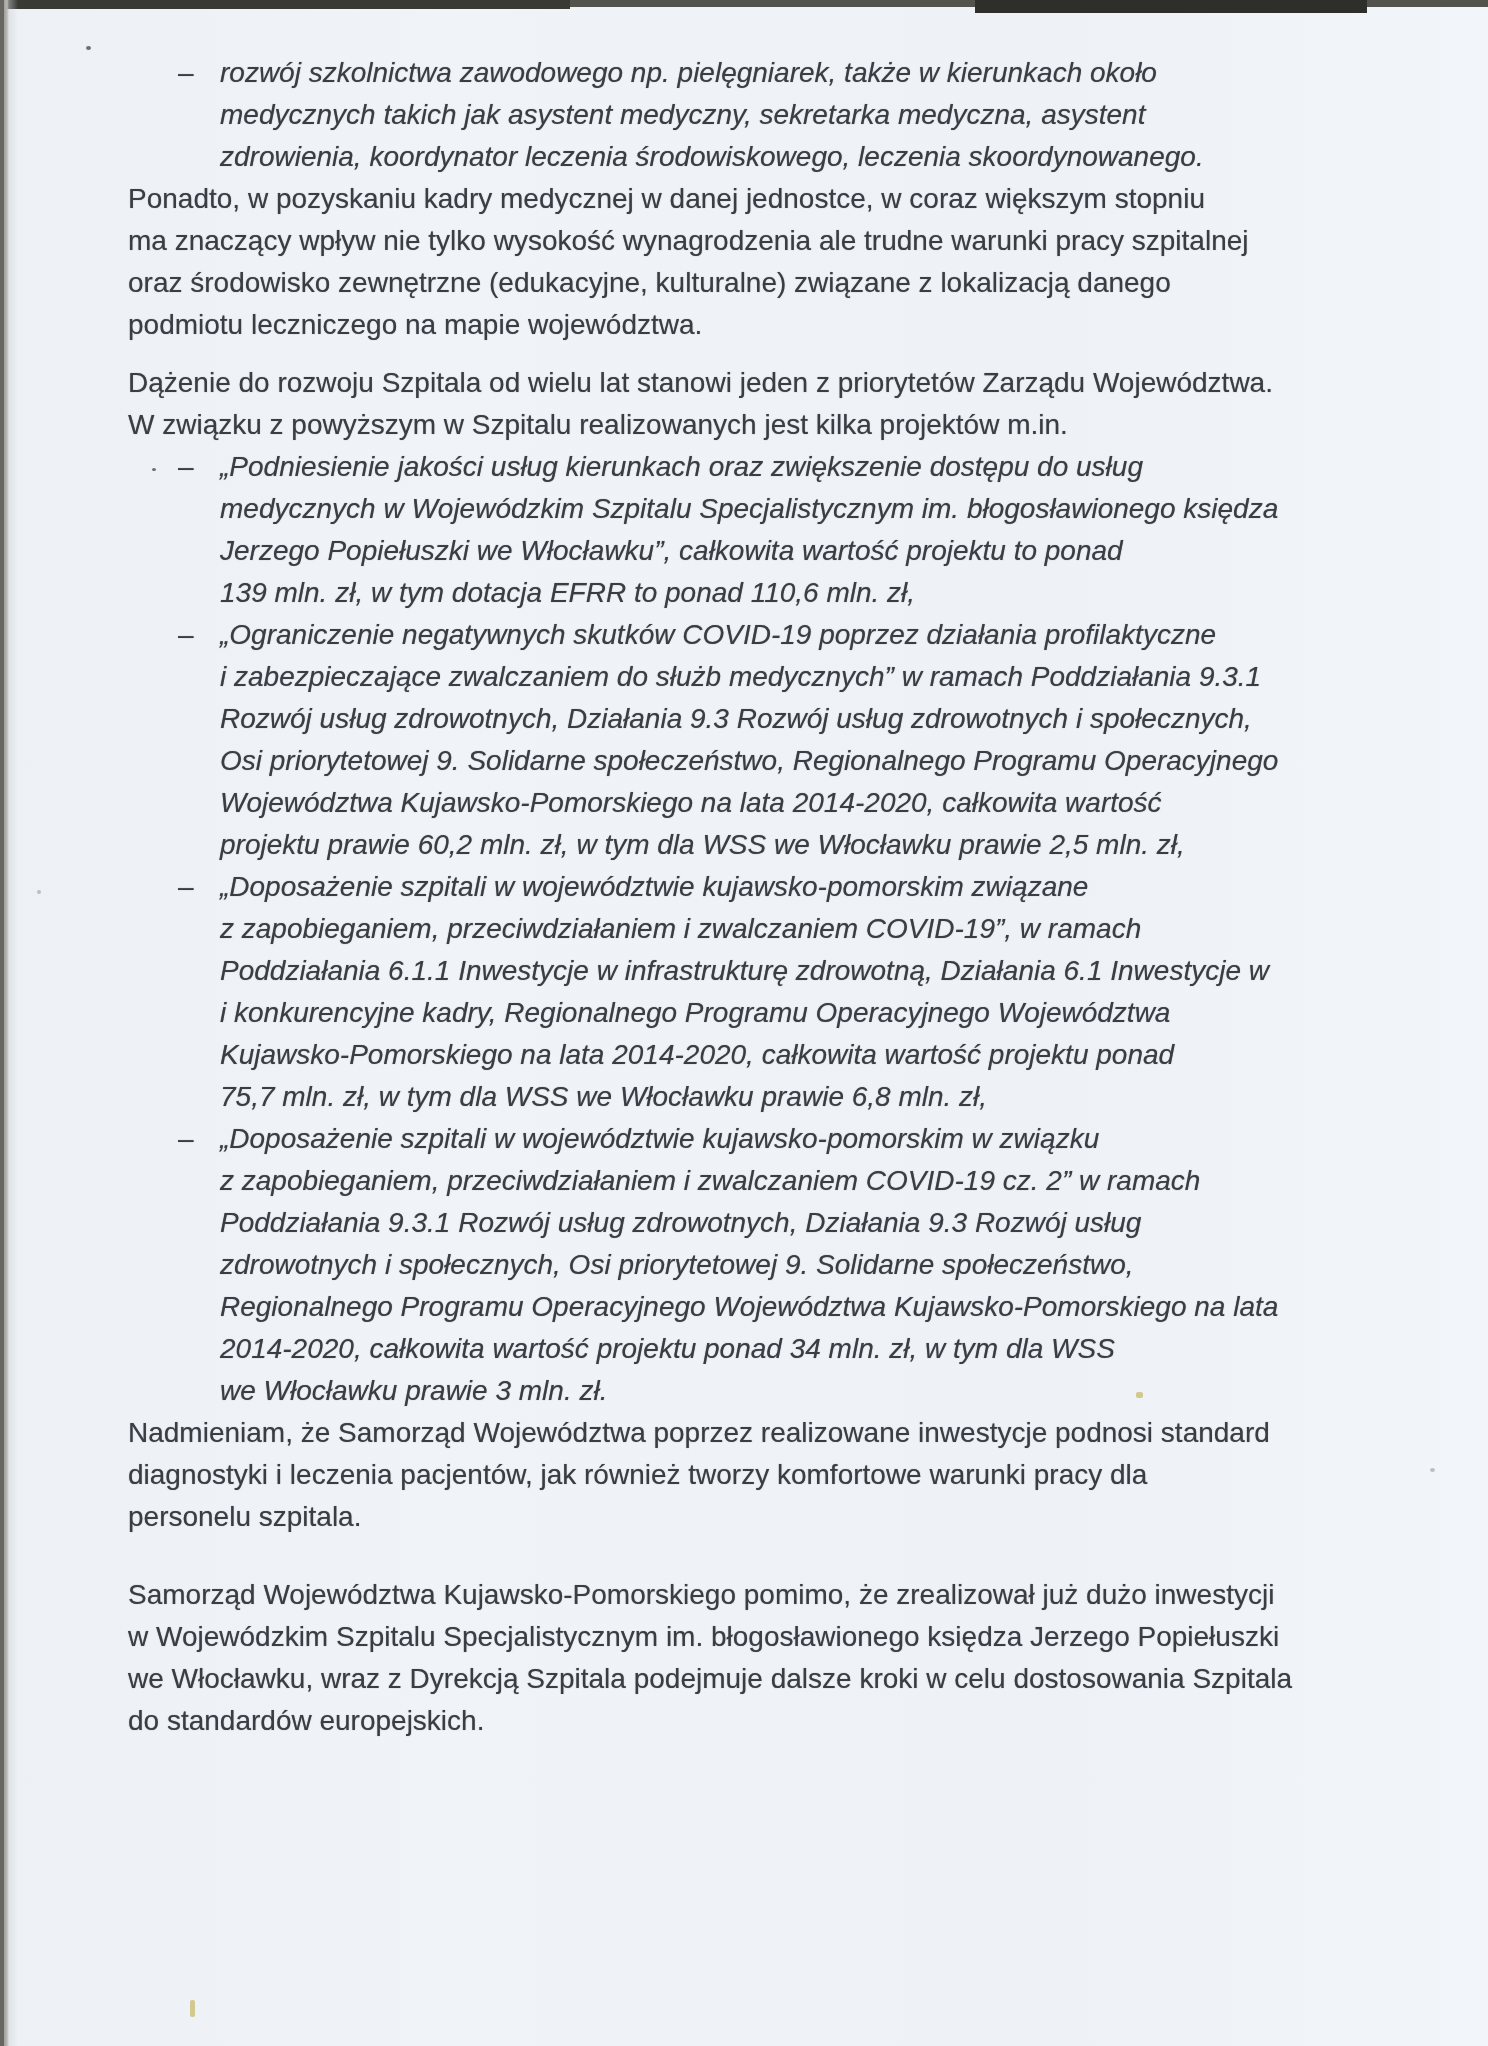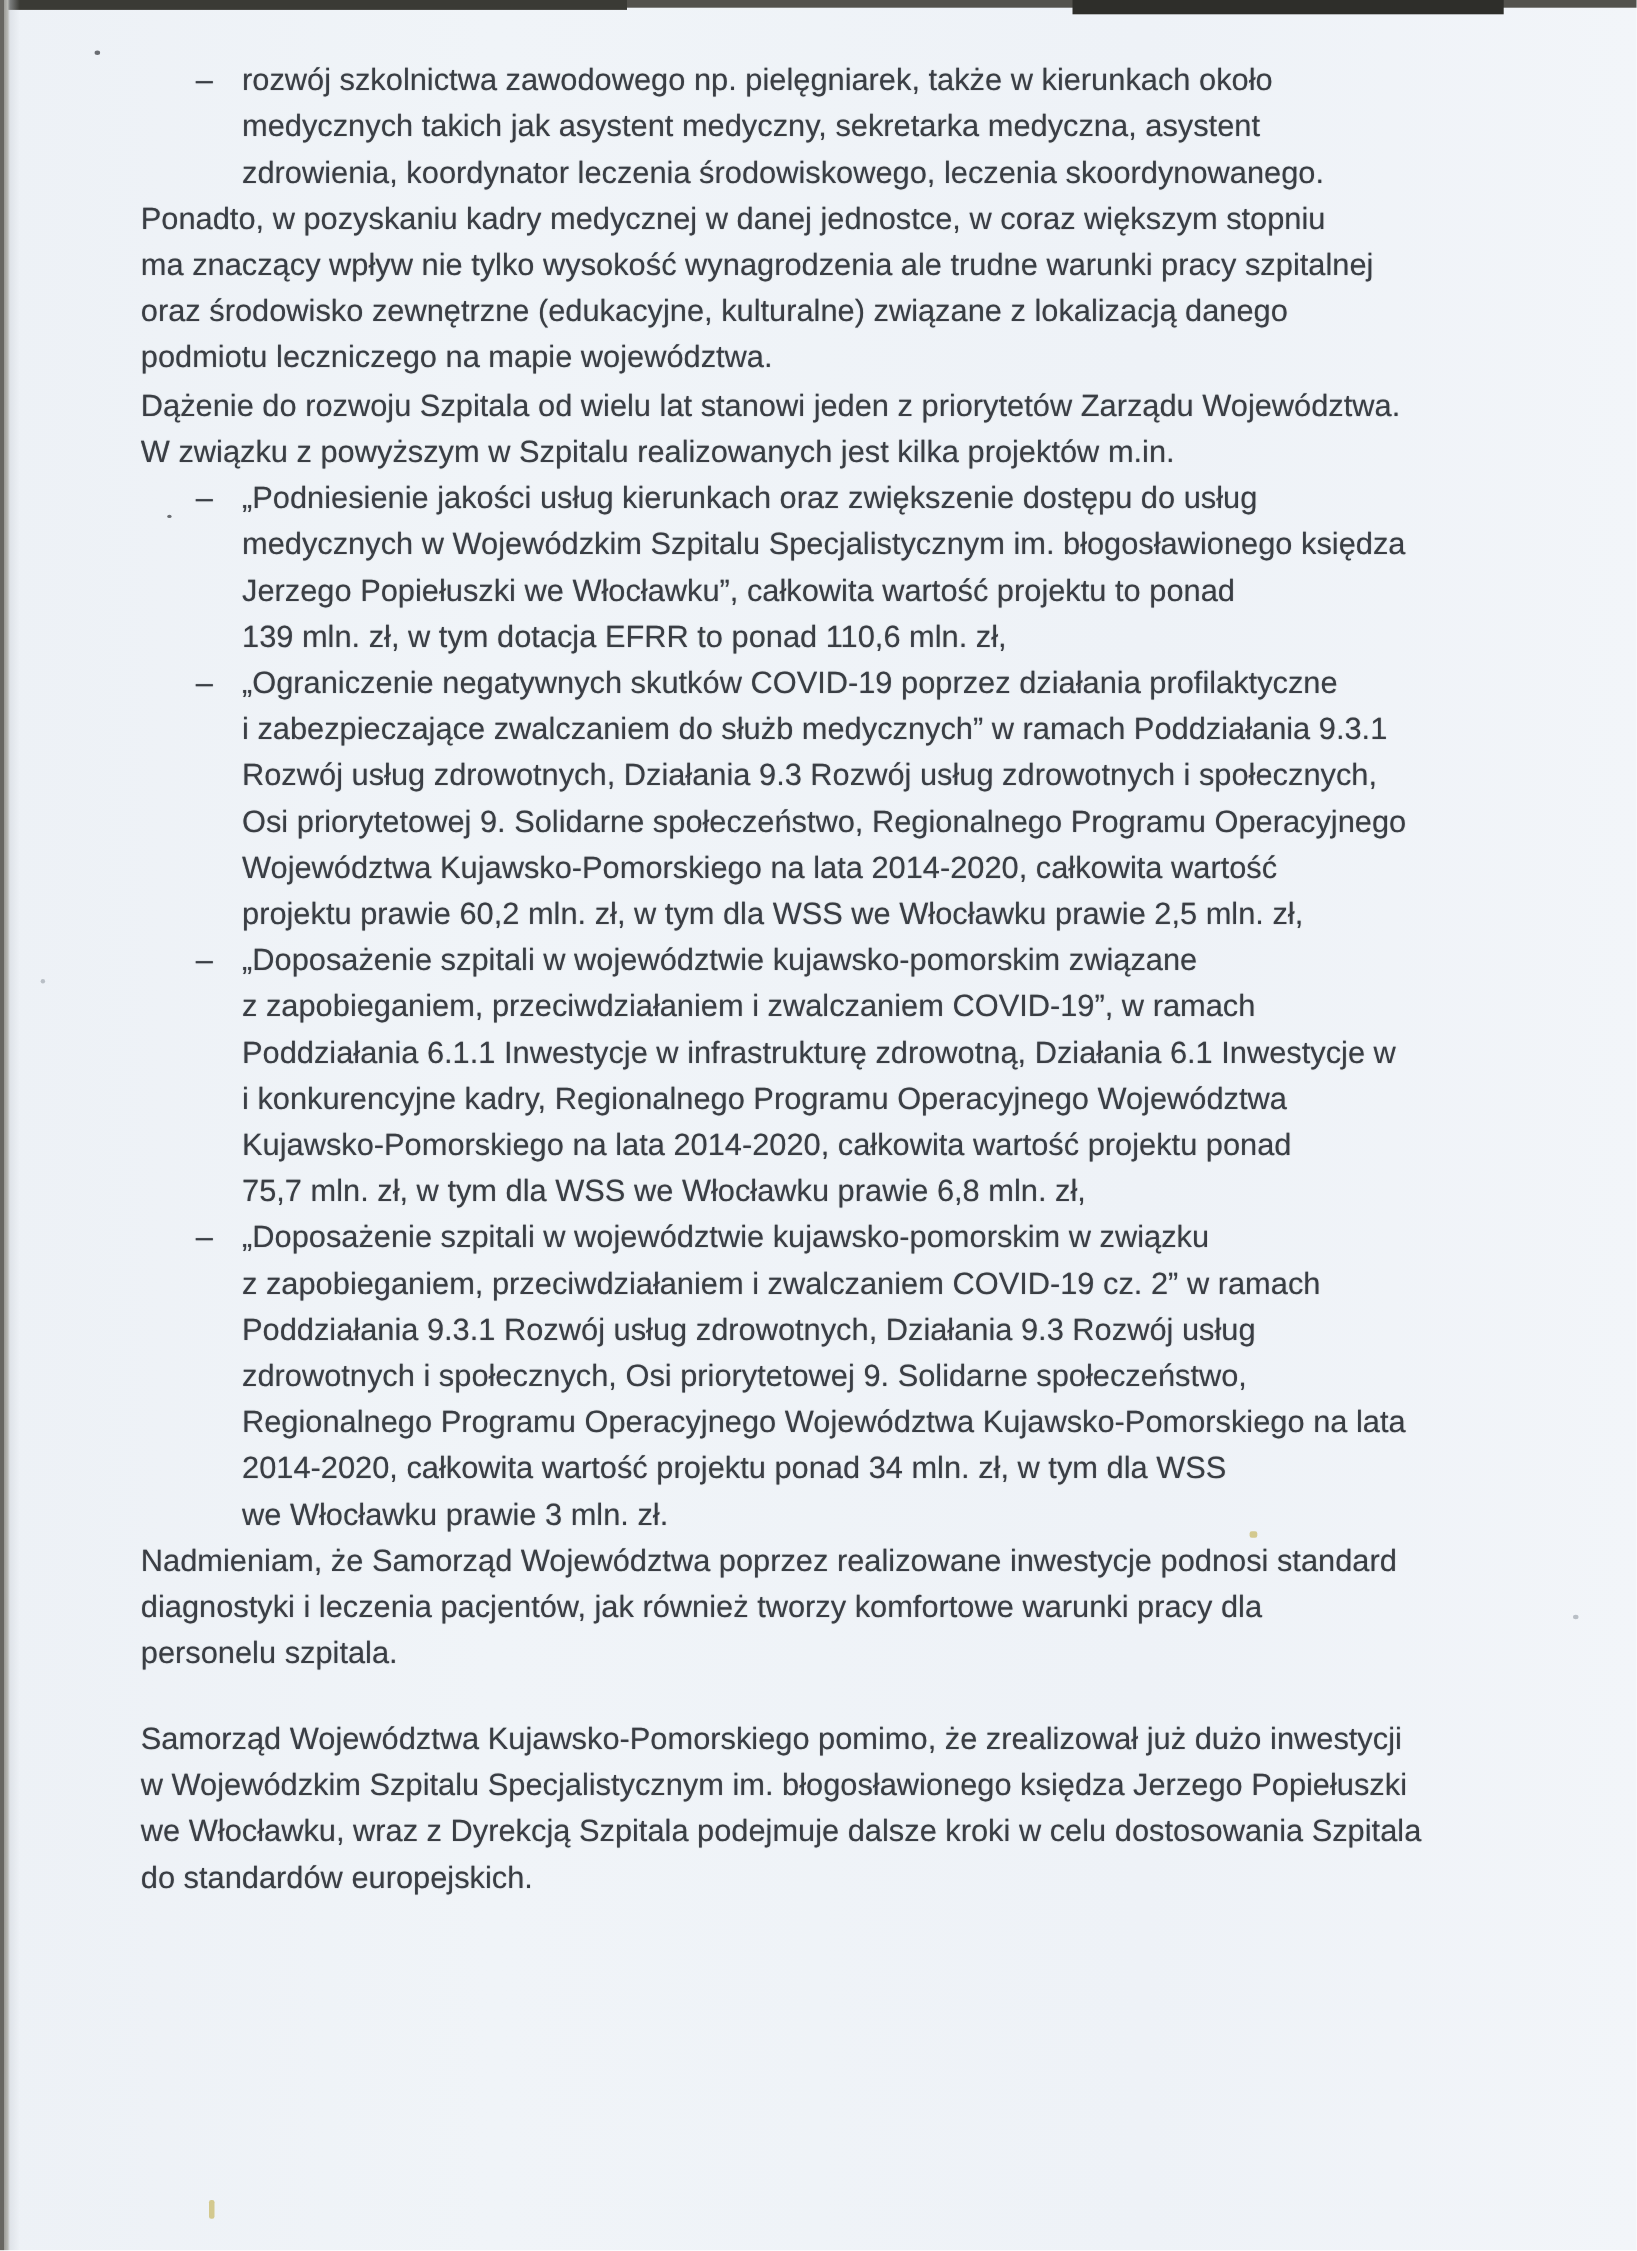--- a/index.html
+++ b/index.html
@@ -46,36 +46,36 @@
     left: 128px;
     top: 52px;
     width: 1320px;
     color: #3a3e44;
     font-size: 28px;
     line-height: 42px;
     text-shadow: 0 0 1px rgba(55,58,64,0.55);
   }
   .para { margin: 0; }
   .mt40 { }
-  .mt14 { margin-top: 2px; }
+  .mt14 { margin-top: 16px; }
   .mt36 { margin-top: 36px; }
   .line { white-space: nowrap; height: 42px; }
   ul.bullet-list {
     margin: 0; padding: 0; list-style: none;
   }
   .bullet-item {
     display: flex;
     align-items: flex-start;
     padding-left: 50px;
   }
   .bullet-dash {
     flex: 0 0 42px;
     white-space: nowrap;
   }
-  .bullet-lines { flex: 1 1 auto; min-width: 0; }
+  .bullet-lines { flex: 1 1 auto; min-width: 0; font-style: italic; }
   
   .speck {
     position: absolute;
     border-radius: 50%;
   }
   .speck-dark { background: #6a6d72; }
   .speck-faint { background: #b9bfc6; }
   .speck-yellow { background: #d3c98f; border-radius: 2px; }
 </style>
 </head>

